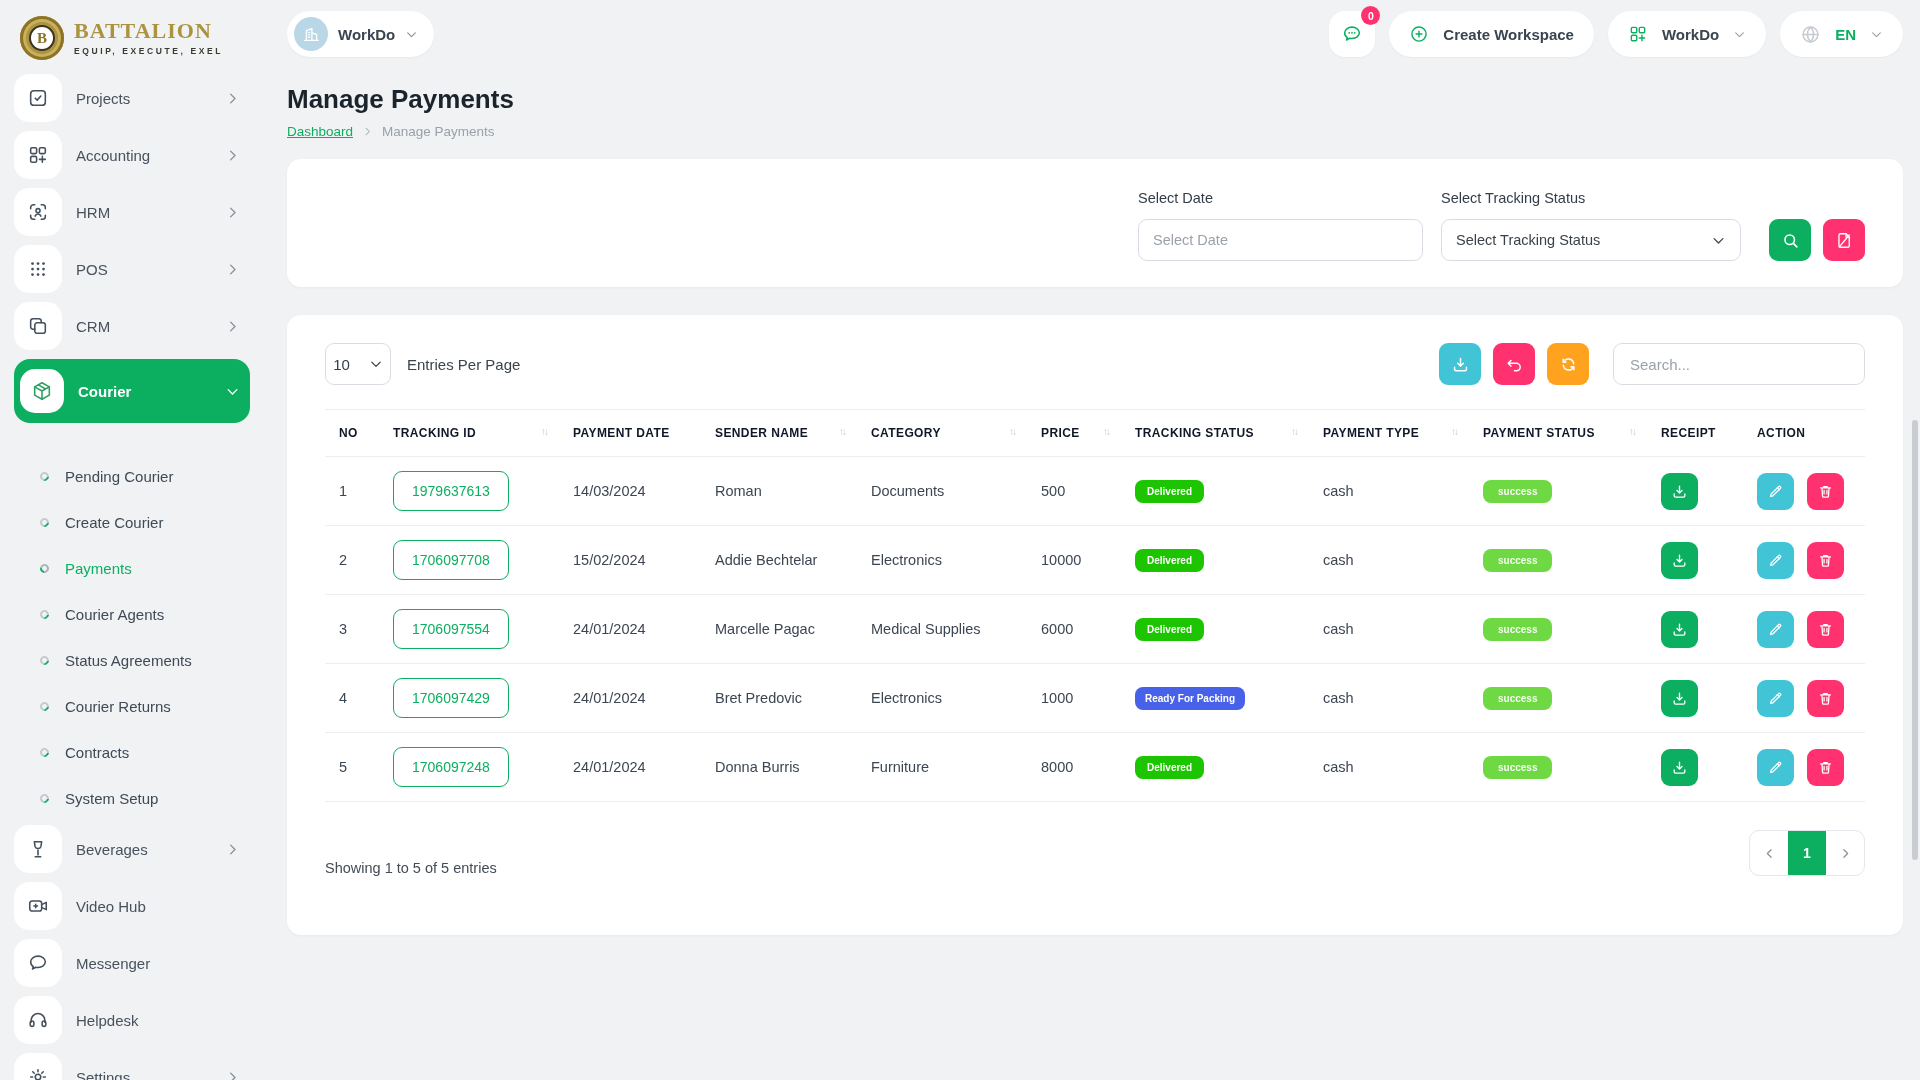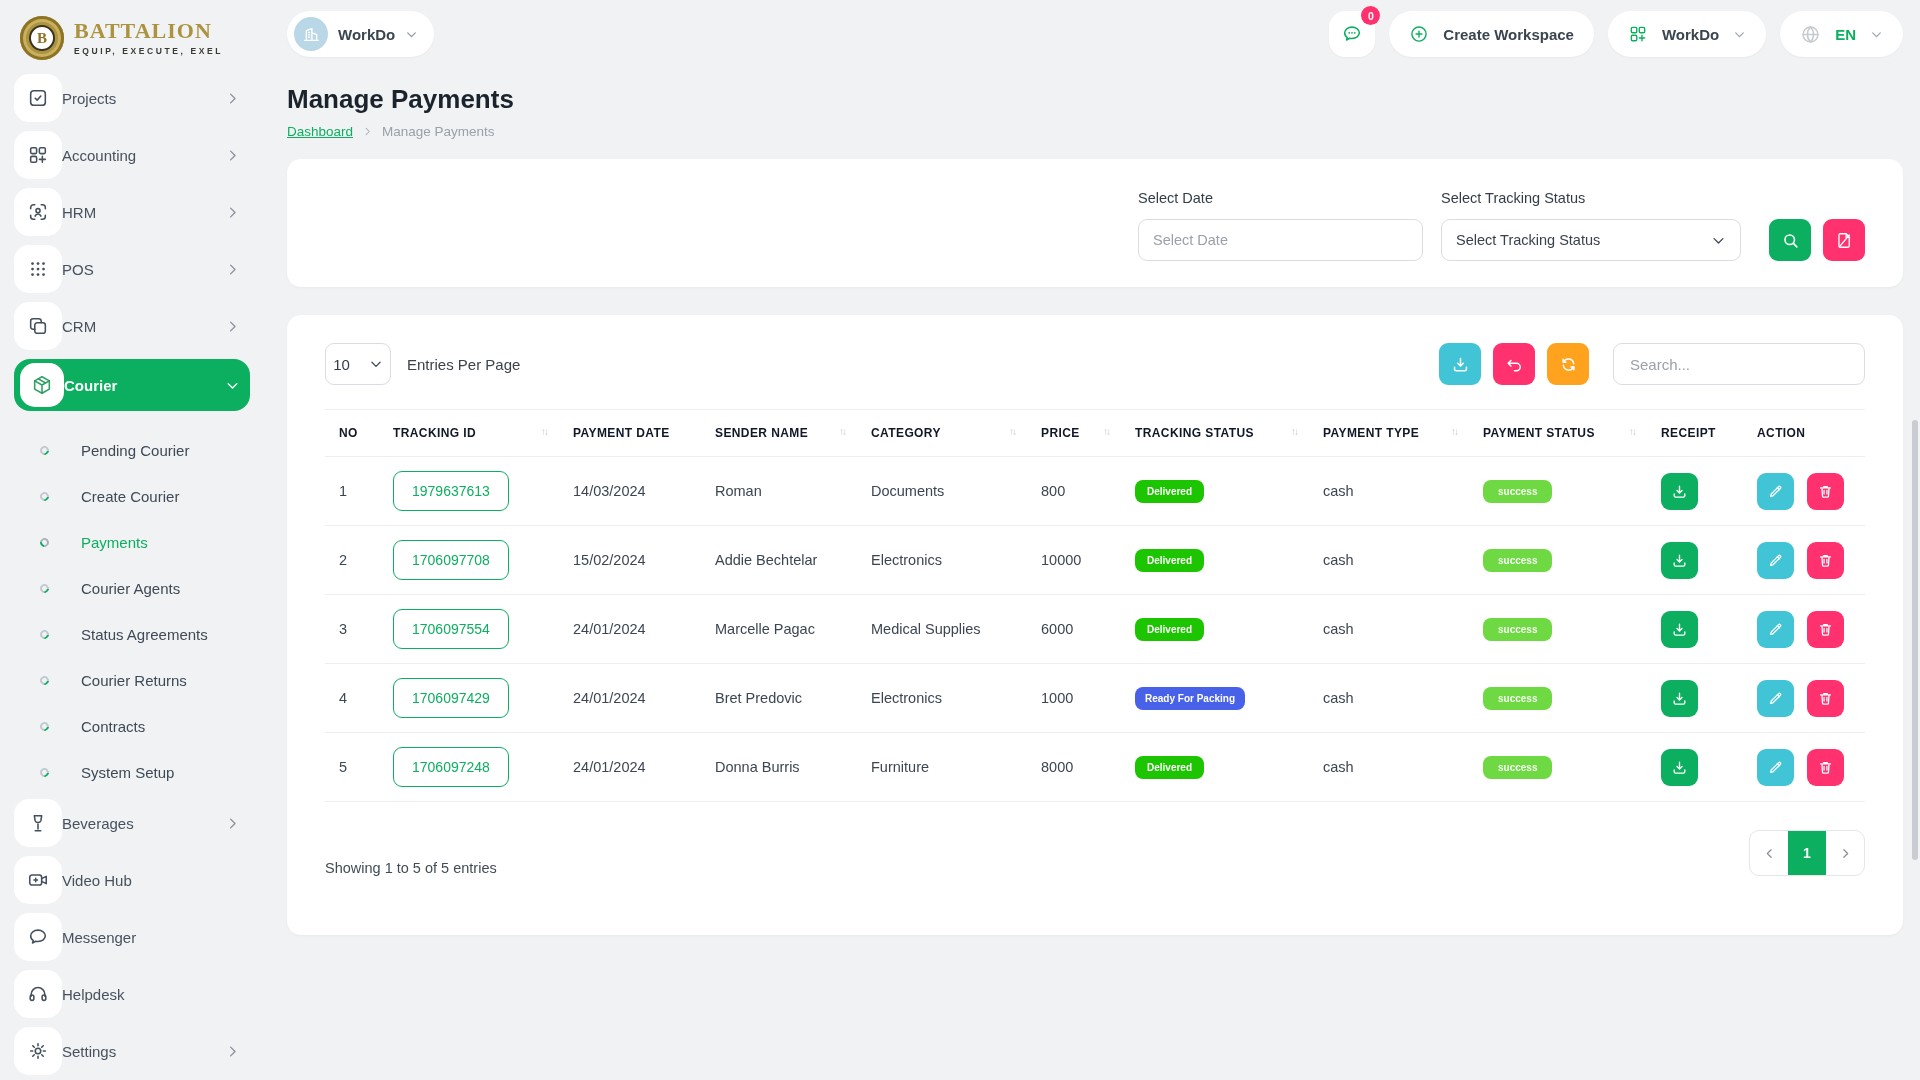--- a/index.html
+++ b/index.html
@@ -19,32 +19,32 @@
   
   .sidebar{position:absolute;left:0;top:0;width:262px;height:1080px;padding:10px 12px 0 14px;}
   .logo-row{display:flex;align-items:center;gap:10px;padding:6px 4px 14px 6px;}
   .medallion{width:44px;height:44px;border-radius:50%;background:var(--gold);
     box-shadow:inset 0 0 0 3px #8d7326, inset 0 0 0 6px #c9b05e;display:flex;align-items:center;justify-content:center;}
   .medallion .b{width:26px;height:26px;border-radius:50%;background:#fff;border:2px solid #3a3320;
     display:flex;align-items:center;justify-content:center;font-family:"Liberation Serif",serif;
     font-weight:700;font-size:15px;color:#8d7326;}
   .brand{font-family:"Liberation Serif",serif;font-weight:700;font-size:22px;letter-spacing:1px;color:var(--gold);line-height:1;}
   .tagline{font-size:8.5px;font-weight:700;letter-spacing:2.6px;color:#3a3a33;margin-top:4px;}
-  .nav-item{display:flex;align-items:center;height:48px;margin-bottom:9px;padding:0 10px 0 0;border-radius:16px;cursor:pointer;}
+  .nav-item{display:flex;align-items:center;gap:14px;height:48px;margin-bottom:9px;padding:0 10px 0 0;border-radius:16px;cursor:pointer;}
   .nav-ic{width:48px;height:48px;border-radius:15px;background:#fff;display:flex;align-items:center;justify-content:center;color:#45505d;flex:none;}
   .nav-ic .ic{width:22px;height:22px;}
   .nav-label{flex:1;font-size:15px;font-weight:500;color:#47525e;}
   .nav-chev{color:#8a929b;}
   .nav-chev .ic{width:15px;height:15px;}
-  .nav-item.active{background:var(--green);height:52px;margin:2px 0 14px;}
+  .nav-item.active{background:var(--green);height:64px;margin:2px 0 28px;}
   .nav-item.active .nav-ic{background:#fff;color:#2e9e63;margin:0 0 0 6px;width:44px;height:44px;}
   .nav-item.active .nav-label{color:#fff;font-weight:700;}
   .nav-item.active .nav-chev{color:#fff;}
   .submenu{padding:2px 0 4px 0;}
-  .sub-item{display:flex;align-items:center;gap:32px;height:46px;padding-left:26px;cursor:pointer;}
+  .sub-item{display:flex;align-items:center;gap:16px;height:46px;padding-left:26px;cursor:pointer;}
   .bullet{width:9px;height:9px;border-radius:50%;border:2px solid #c2c8cf;border-bottom-color:var(--green);transform:rotate(-40deg);flex:none;}
   .sub-label{font-size:15px;color:#3f4a56;}
   .sub-item.active .sub-label{color:var(--green);}
   .sub-item.active .bullet{border-color:#aab1b9;border-left-color:var(--green);}
 
   
   .main{position:absolute;left:262px;top:0;right:0;bottom:0;padding:10px 17px 0 25px;}
   .topbar{display:flex;justify-content:space-between;align-items:center;height:48px;}
   .ws-pill{display:flex;align-items:center;gap:10px;background:#fff;border-radius:24px;height:46px;padding:0 16px 0 7px;box-shadow:0 1px 2px rgba(16,24,40,.04);}
   .ws-avatar{width:34px;height:34px;border-radius:50%;background:#b9d7e6;display:flex;align-items:center;justify-content:center;color:#fff;}
@@ -618,21 +618,21 @@
             <th>ACTION</th>
           </tr>
         </thead>
         <tbody>
           <tr>
             <td class="first">1</td>
             <td><span class="chip">1979637613</span></td>
             <td>14/03/2024</td>
             <td>Roman</td>
             <td>Documents</td>
-            <td>800</td>
+            <td>500</td>
             <td><span class="badge badge-delivered">Delivered</span></td>
             <td>cash</td>
             <td><span class="badge badge-success">success</span></td>
             <td><button class="icon-btn receipt-btn">
                   <svg class="ic">
                     <use href="#s-download"></use>
                   </svg>
                 </button></td>
             <td>
               <button class="icon-btn edit-btn">

